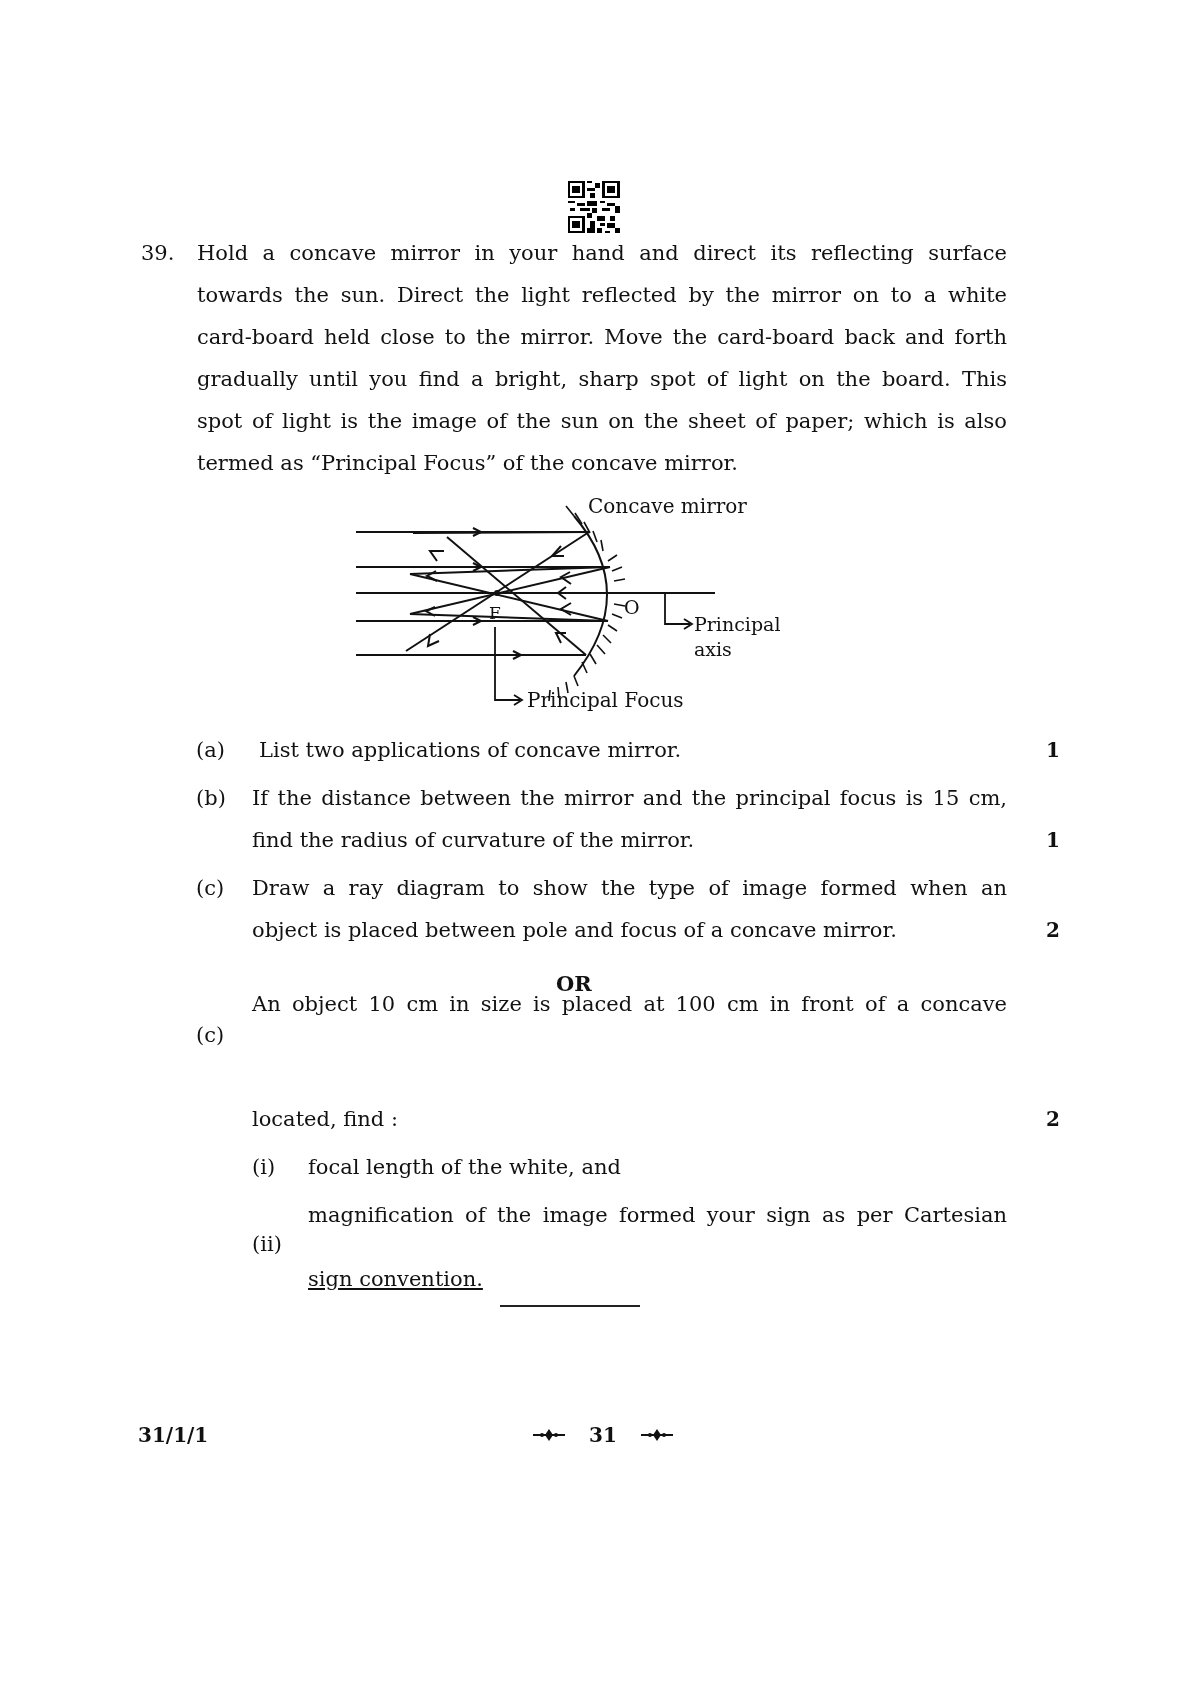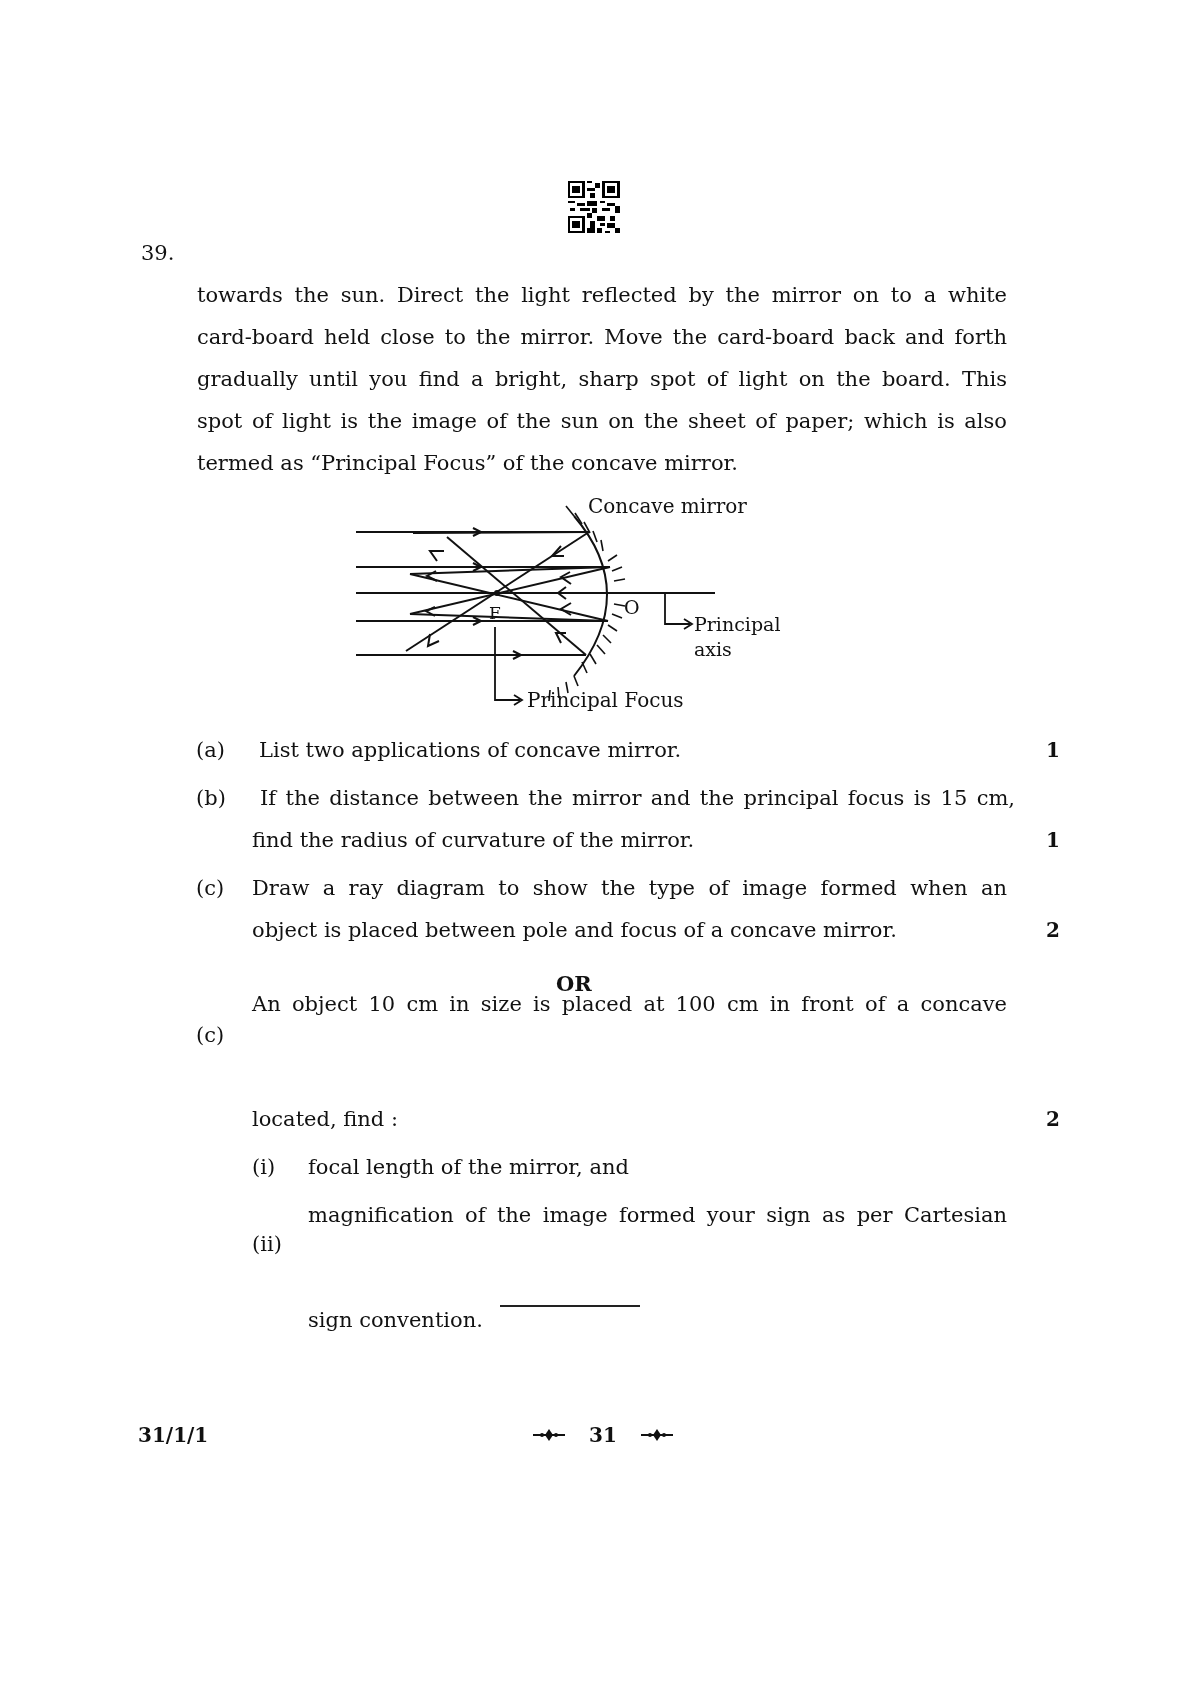--- a/index.html
+++ b/index.html
@@ -64,20 +64,21 @@
         <rect x="16" y="17" width="3" height="2"></rect>
         <rect x="8" y="19" width="3" height="2"></rect>
         <rect x="12" y="19" width="2" height="2"></rect>
         <rect x="19" y="19" width="2" height="2"></rect>
         <rect x="15" y="20" width="2" height="1"></rect>
     </g>
   </svg>
 
   <div class="qnum" style="top:241px;">39.</div>
 
+  <div class="line just" style="left:197px; top:241px; width:810px;">Hold a concave mirror in your hand and direct its reflecting surface</div>
   <div class="line just" style="left:197px; top:283px; width:810px;">towards the sun. Direct the light reflected by the mirror on to a white</div>
   <div class="line just" style="left:197px; top:325px; width:810px;">card-board held close to the mirror. Move the card-board back and forth</div>
   <div class="line just" style="left:197px; top:367px; width:810px;">gradually until you find a bright, sharp spot of light on the board. This</div>
   <div class="line" style="left:197px; top:451px;">termed as “Principal Focus” of the concave mirror.</div>
   <div class="line just" style="left:197px; top:409px; width:810px;">spot of light is the image of the sun on the sheet of paper; which is also</div>
 
   <svg class="diagram" viewBox="340 490 480 240">
     <defs>
       <marker id="ah" markerWidth="10" markerHeight="10" refX="6" refY="5" orient="auto" markerUnits="userSpaceOnUse">
         <path d="M0,0 L7,5 L0,10" fill="none" stroke="#111" stroke-width="1.6"></path>
@@ -156,42 +157,42 @@
     <text x="694" y="631" font-size="19">Principal</text>
     <text x="694" y="656" font-size="19">axis</text>
     <text x="527" y="707" font-size="20">Principal Focus</text>
   </svg>
 
   <div class="lbl" style="left:196px; top:738px;">(a)</div>
   <div class="line" style="left:252px; top:738px;margin-left:7px;">List two applications of concave mirror.</div>
   <div class="mark" style="top:738px;">1</div>
 
   <div class="lbl" style="left:196px; top:786px;">(b)</div>
-  <div class="line just" style="left:252px; top:786px; width:755px;margin-left:8px;">If the distance between the mirror and the principal focus is 15 cm,</div>
+  <div class="line just" style="left:252px; top:786px; width:755px;">If the distance between the mirror and the principal focus is 15 cm,</div>
   <div class="line" style="left:252px; top:828px;">find the radius of curvature of the mirror.</div>
   <div class="mark" style="top:828px;">1</div>
 
   <div class="lbl" style="left:196px; top:876px;">(c)</div>
   <div class="line just" style="left:252px; top:876px; width:755px;">Draw a ray diagram to show the type of image formed when an</div>
   <div class="line" style="left:252px; top:918px;">object is placed between pole and focus of a concave mirror.</div>
   <div class="mark" style="top:918px;">2</div>
 
   <div class="or" style="top:972px;">OR</div>
 
   <div class="lbl" style="left:196px; top:1023px;">(c)</div>
   <div class="line just" style="left:252px; top:992px; width:755px;">An object 10 cm in size is placed at 100 cm in front of a concave</div>
   <div class="line" style="left:252px; top:1107px;">located, find :</div>
   <div class="mark" style="top:1107px;">2</div>
 
   <div class="lbl" style="left:252px; top:1155px;">(i)</div>
-  <div class="line" style="left:308px; top:1155px;">focal length of the mirror, and</div>
+  <div class="line" style="left:308px; top:1155px;">focal length of the white, and</div>
 
   <div class="lbl" style="left:252px; top:1203px;margin-top:29px;">(ii)</div>
   <div class="line just" style="left:308px; top:1203px; width:699px;">magnification of the image formed your sign as per Cartesian</div>
-  <div class="line" style="left:308px; top:1308px;">sign convention.</div>
+  <div class="line" style="left:308px; top:1267px;text-decoration:underline;">sign convention.</div>
 
   <div class="sep"></div>
 
   <div class="footer-code">31/1/1</div>
   <div class="footer-page">
     <svg class="orn" viewBox="0 0 32 14">
       <line x1="0" y1="7" x2="32" y2="7" stroke="#111" stroke-width="2"></line>
       <path d="M16,1 L20,7 L16,13 L12,7 Z" fill="#111"></path>
       <circle cx="9" cy="7" r="2" fill="#111"></circle>
         <circle cx="23" cy="7" r="2" fill="#111"></circle>

